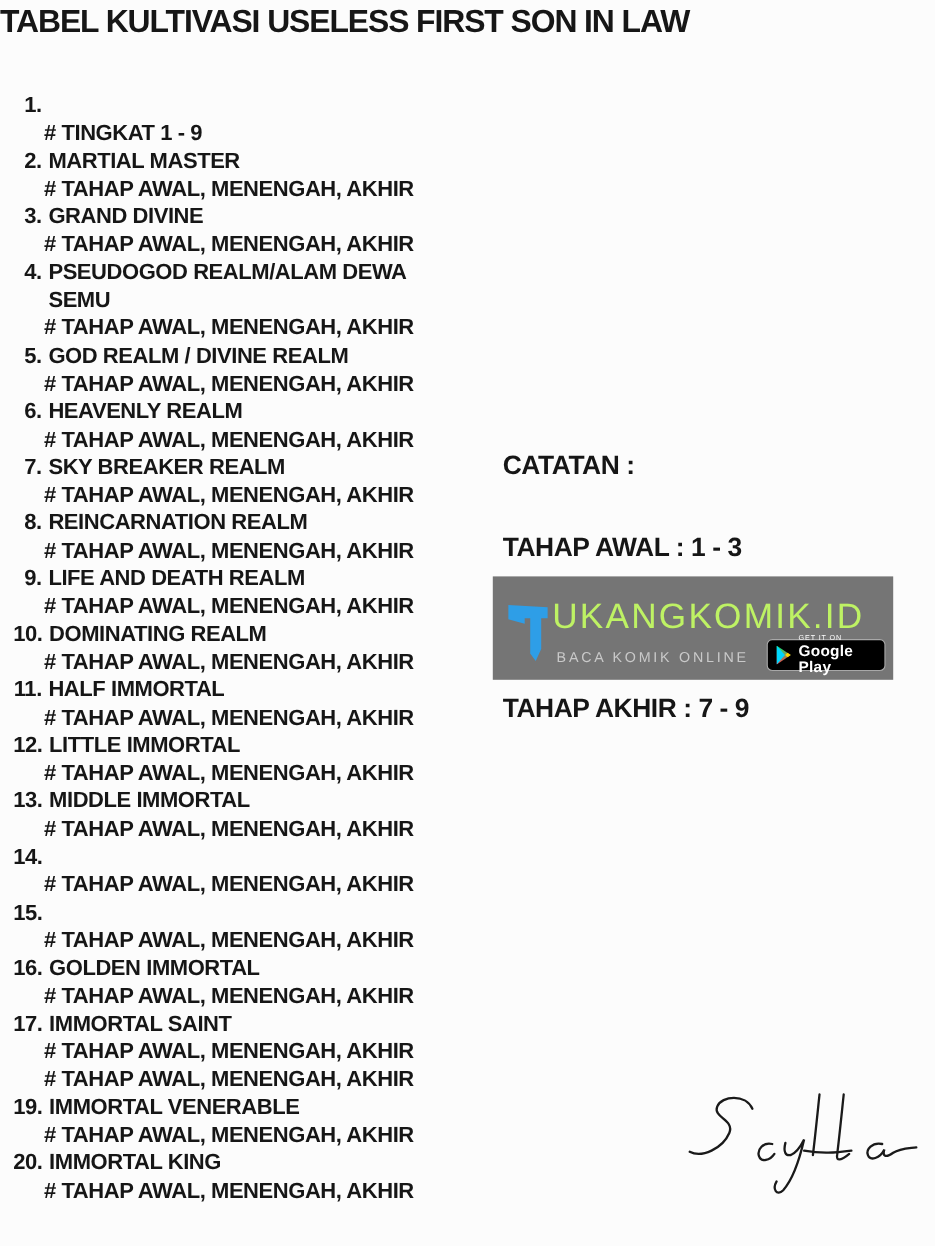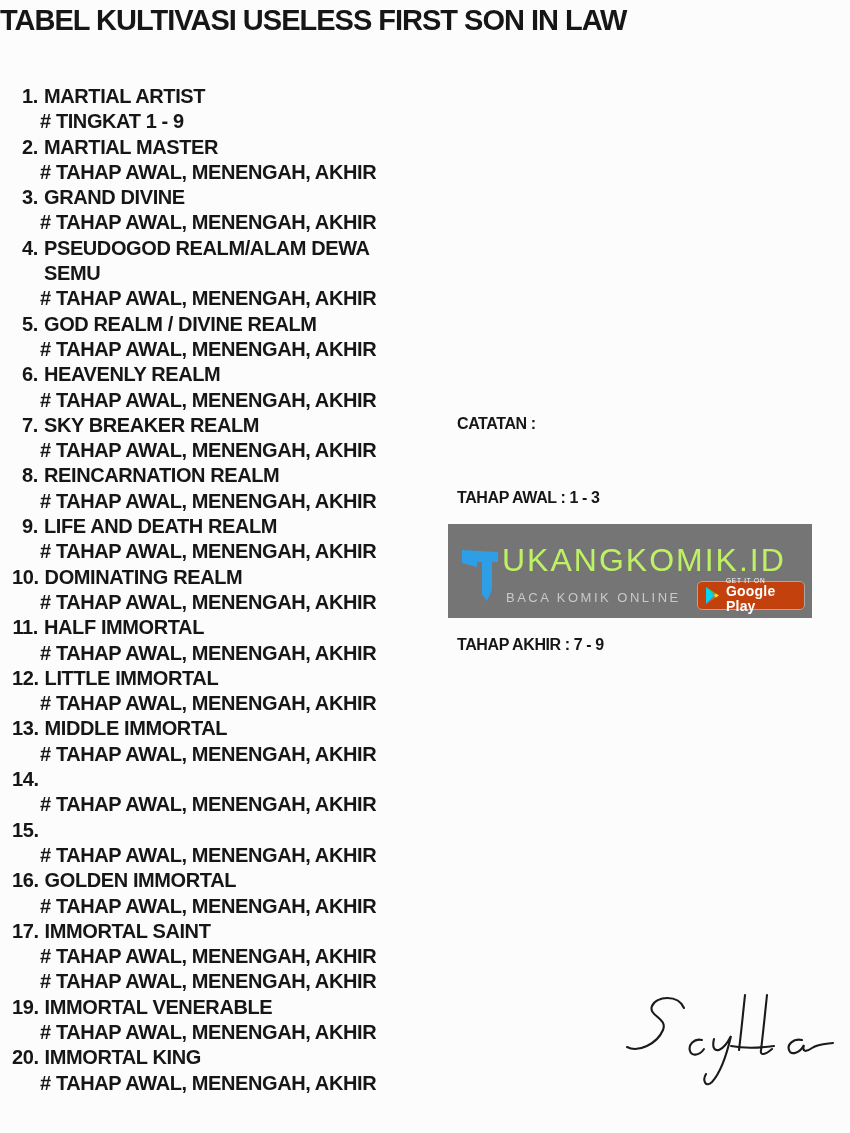--- a/index.html
+++ b/index.html
@@ -22,63 +22,62 @@
     font-size:20px;font-weight:700;letter-spacing:-0.4px;
     line-height:25.3px;
   }
   .item-line{display:flex;}
   .item-num{flex:0 0 26px;text-align:right;white-space:pre;}
   .item-name{margin-left:6px;white-space:pre;}
   .item-detail{padding-left:28px;white-space:pre;}
   
   .notes{
     position:absolute;left:457px;top:363px;
-    font-size:16px;font-weight:700;letter-spacing:-0.4px;
+    font-size:24px;font-weight:700;letter-spacing:-0.4px;
     line-height:24.5px;white-space:pre;
   }
   
   .banner{
     position:absolute;left:448px;top:524px;width:364px;height:94px;
     background:#757575;
   }
   .logo-t{position:absolute;left:14px;top:25px;width:36px;height:54px;}
   .brand{
     position:absolute;left:54px;top:20px;line-height:32px;
     font-size:32px;font-weight:400;letter-spacing:2px;color:#bef264;
     white-space:nowrap;
   }
   .tagline{
     position:absolute;left:58px;top:67px;line-height:14px;
     font-size:13px;font-weight:400;letter-spacing:2.5px;color:#c9c9c9;
     white-space:nowrap;
   }
   .gp-badge{
     position:absolute;left:249px;top:57px;width:108px;height:29px;
-    background:#c2410c;border:1px solid #a8a8a8;border-radius:5px;
+    background:#000000;border:1px solid #a8a8a8;border-radius:5px;
     box-sizing:border-box;
     display:flex;align-items:center;
   }
   .gp-tri{width:15px;height:17px;margin-left:7px;flex:0 0 auto;}
   .gp-text{margin-left:6px;display:flex;flex-direction:column;justify-content:center;}
   .gp-getiton{font-size:6.5px;letter-spacing:0.8px;color:#fdfdfd;line-height:7px;}
   .gp-store{font-size:14px;font-weight:600;color:#ffffff;line-height:15px;letter-spacing:0.2px;}
   
   .signature{position:absolute;left:622px;top:986px;width:215px;height:104px;}
   .signature svg{width:100%;height:100%;}
 </style>
 </head>
 <body>
 
 <div class="page-title">TABEL KULTIVASI USELESS FIRST SON IN LAW</div>
 
 <div class="cult-list">
     <div class="item">
       <div class="item-line">
         <span class="item-num">1.</span>
-        <span class="item-name">MARTIAL ARTIST</span>
       </div>
       <div class="item-detail"># TINGKAT 1 - 9</div>
     </div>
     <div class="item">
       <div class="item-line">
         <span class="item-num">2.</span>
         <span class="item-name">MARTIAL MASTER</span>
       </div>
       <div class="item-detail"># TAHAP AWAL, MENENGAH, AKHIR</div>
     </div>

